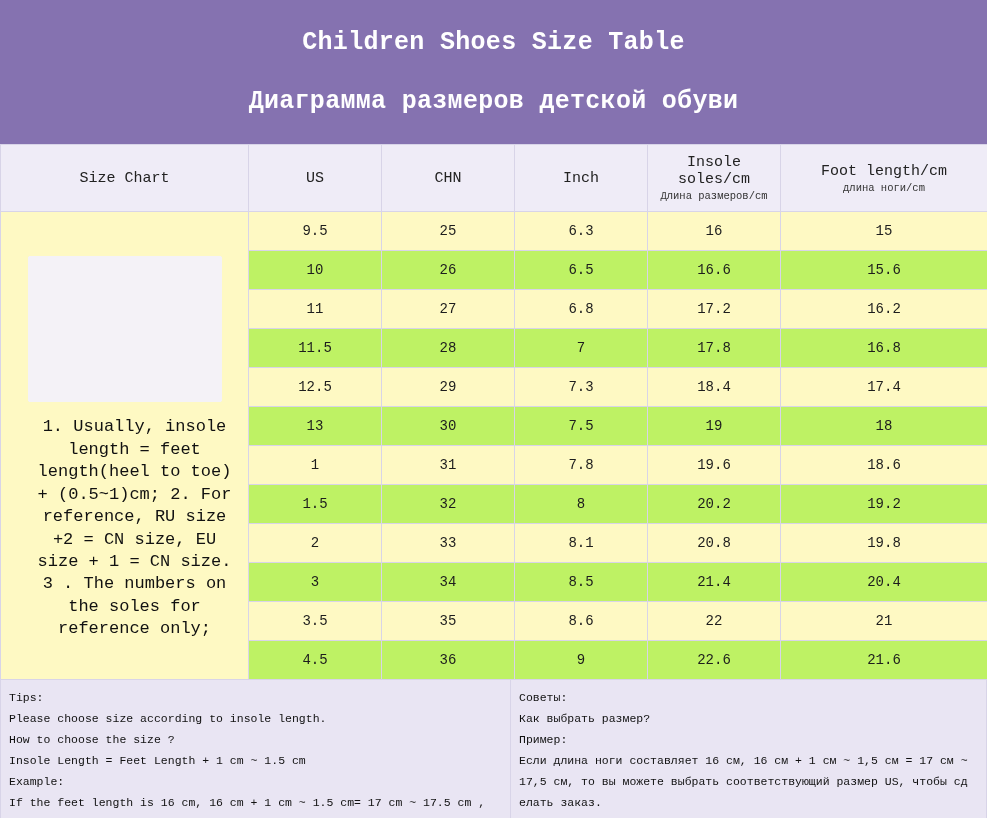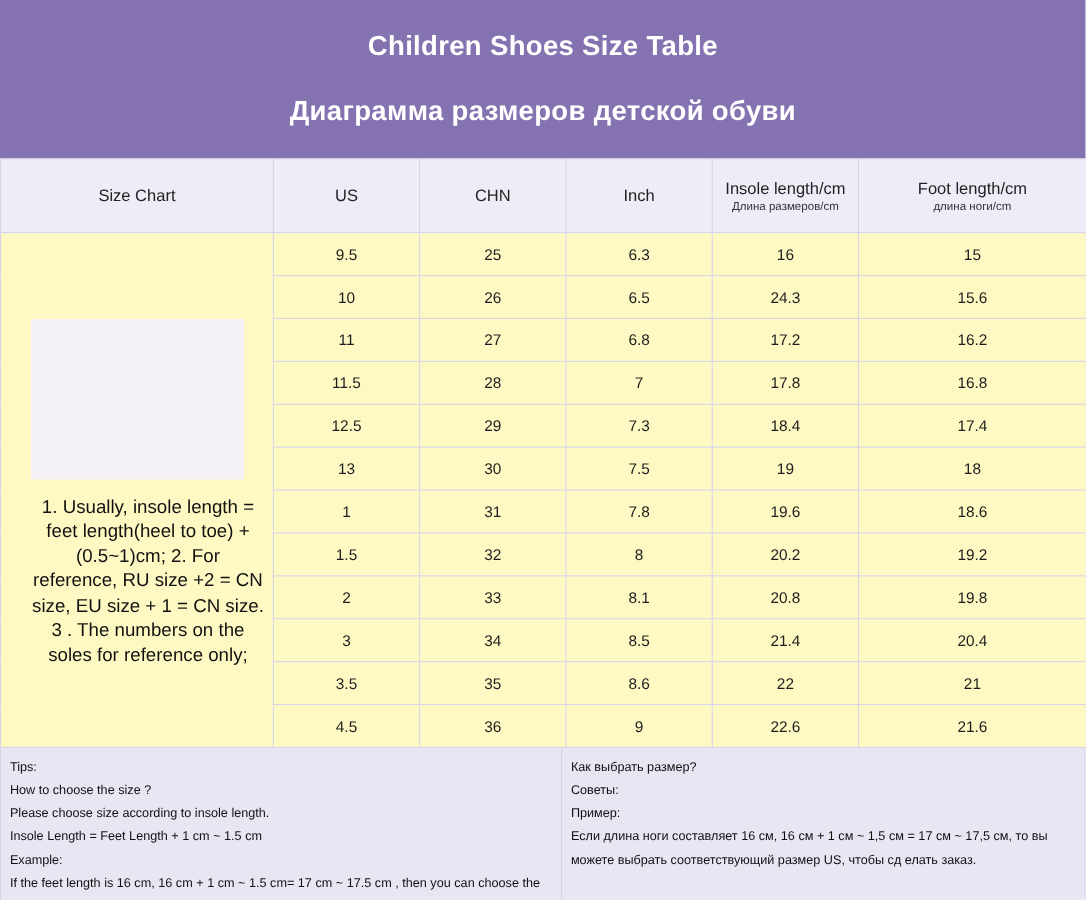--- a/index.html
+++ b/index.html
@@ -12,20 +12,21 @@
     background: #ffffff;
     font-family: "Liberation Sans", sans-serif;
     color: #1a1a1a;
     overflow: hidden;
   }
   .page {
     width: 987px;
     height: 818px;
     position: relative;
     box-sizing: border-box;
+    font-family: Liberation Mono, monospace;
   }
 
   
   .banner {
     background: #8572b0;
     height: 144px;
     display: flex;
     flex-direction: column;
     align-items: center;
     justify-content: center;
@@ -77,21 +78,21 @@
   .col-inch  { width: 133px; }
   .col-ins   { width: 133px; }
   .col-foot  { width: 207px; }
 
   tbody td {
     height: 36px;
     font-size: 14px;
     color: #1d1d1d;
   }
   tr.row-odd td { background: #fef9c3; }
-  tr.row-even td { background: #fef9c3; }
+  tr.row-even td { background: #bef264; }
 
   
   td.chart-cell {
     background: #ffffff;
     padding: 8px 4px 6px 4px;
     vertical-align: top;
   }
   .shoe-photo {
     width: 194px;
     height: 146px;
@@ -155,21 +156,21 @@
         <col class="col-ins">
         <col class="col-foot">
     </colgroup>
     <thead>
       <tr>
         <td>Size Chart</td>
         <td>US</td>
         <td>CHN</td>
         <td>Inch</td>
         <td>
-          <span>Insole length/cm</span>
+          <span>Insole soles/cm</span>
           <span class="head-sub">Длина размеров/cm</span>
         </td>
         <td>
           <span>Foot length/cm</span>
           <span class="head-sub">длина ноги/cm</span>
         </td>
       </tr>
     </thead>
     <tbody>
 
@@ -197,21 +198,21 @@
         <td>25</td>
         <td>6.3</td>
         <td>16</td>
         <td>15</td>
       </tr>
 
       <tr class="row-even">
         <td>10</td>
         <td>26</td>
         <td>6.5</td>
-        <td>24.3</td>
+        <td>16.6</td>
         <td>15.6</td>
       </tr>
 
       <tr class="row-odd">
         <td>11</td>
         <td>27</td>
         <td>6.8</td>
         <td>17.2</td>
         <td>16.2</td>
       </tr>
@@ -287,27 +288,27 @@
         <td>22.6</td>
         <td>21.6</td>
       </tr>
 
     </tbody>
   </table>
 
   <div class="tips-wrap">
     <div class="tips-col tips-left">
       <p>Tips:</p>
+      <p>Please choose size according to insole length.</p>
       <p>How to choose the size ?</p>
-      <p>Please choose size according to insole length.</p>
       <p>Insole Length =  Feet Length + 1 cm ~ 1.5 cm</p>
       <p>Example:</p>
       <p>If the feet length is 16 cm, 16 cm + 1 cm ~ 1.5 cm= 17 cm ~ 17.5 cm , then you can choose the corresponding US size to make order.</p>
     </div>
     <div class="tips-col tips-right">
+      <p>Советы:</p>
       <p>Как выбрать размер?</p>
-      <p>Советы:</p>
       <p>Пример:</p>
       <p>Если длина ноги составляет 16 см, 16 см + 1 см ~ 1,5 см = 17 см ~ 17,5 см, то вы можете выбрать соответствующий размер US, чтобы сд елать заказ.</p>
     </div>
   </div>
 
 </div>
 
 </body></html>

